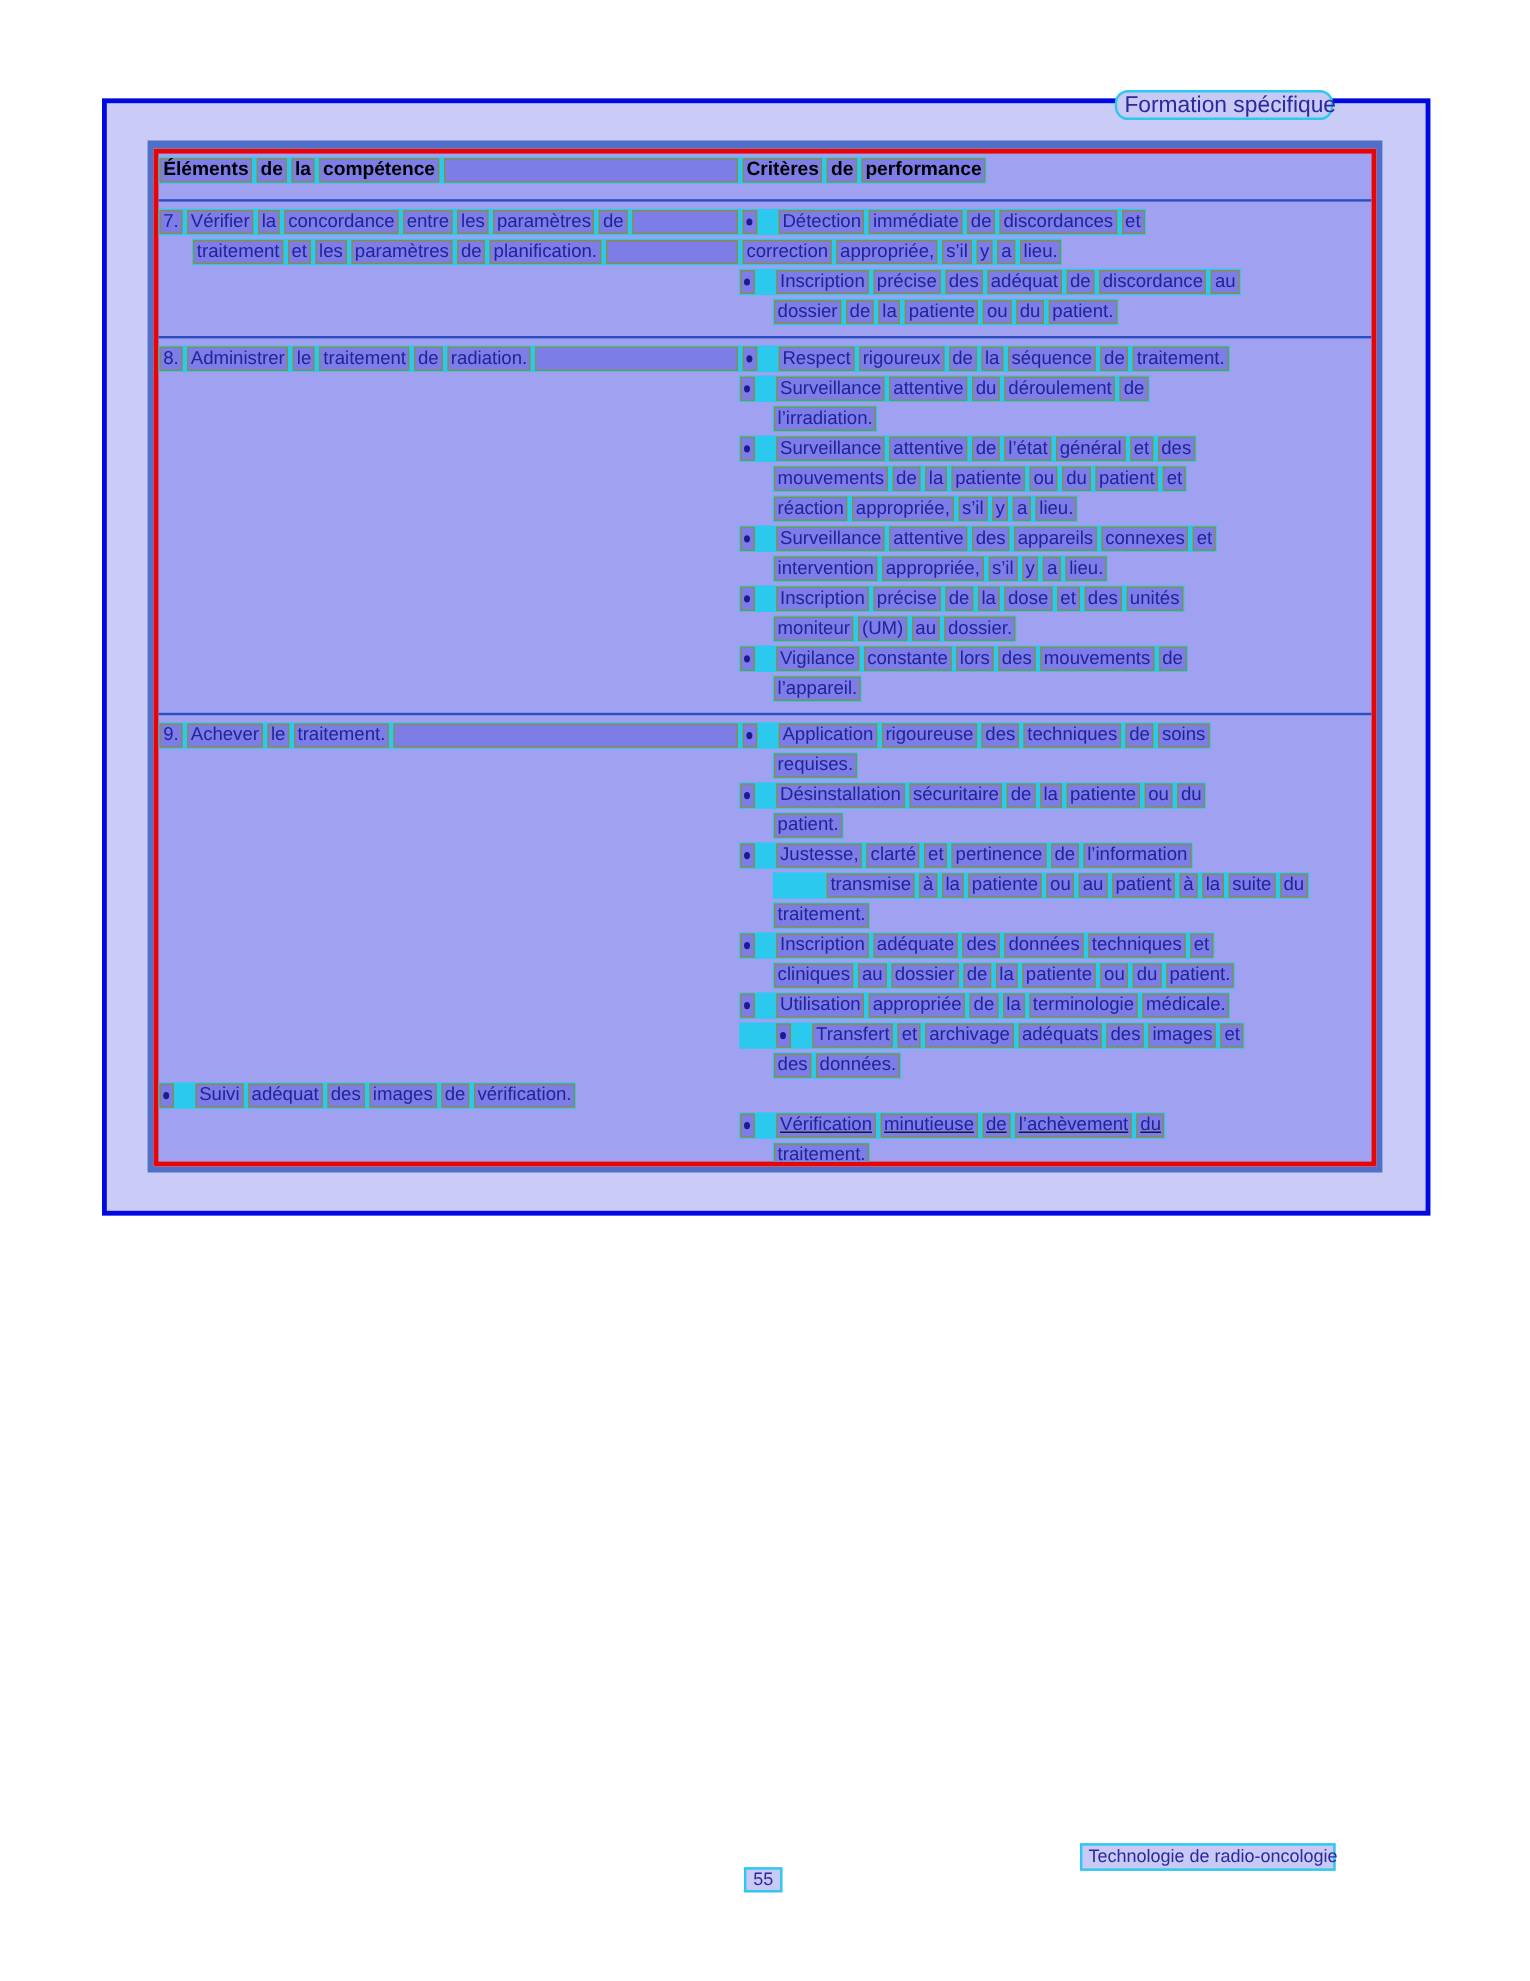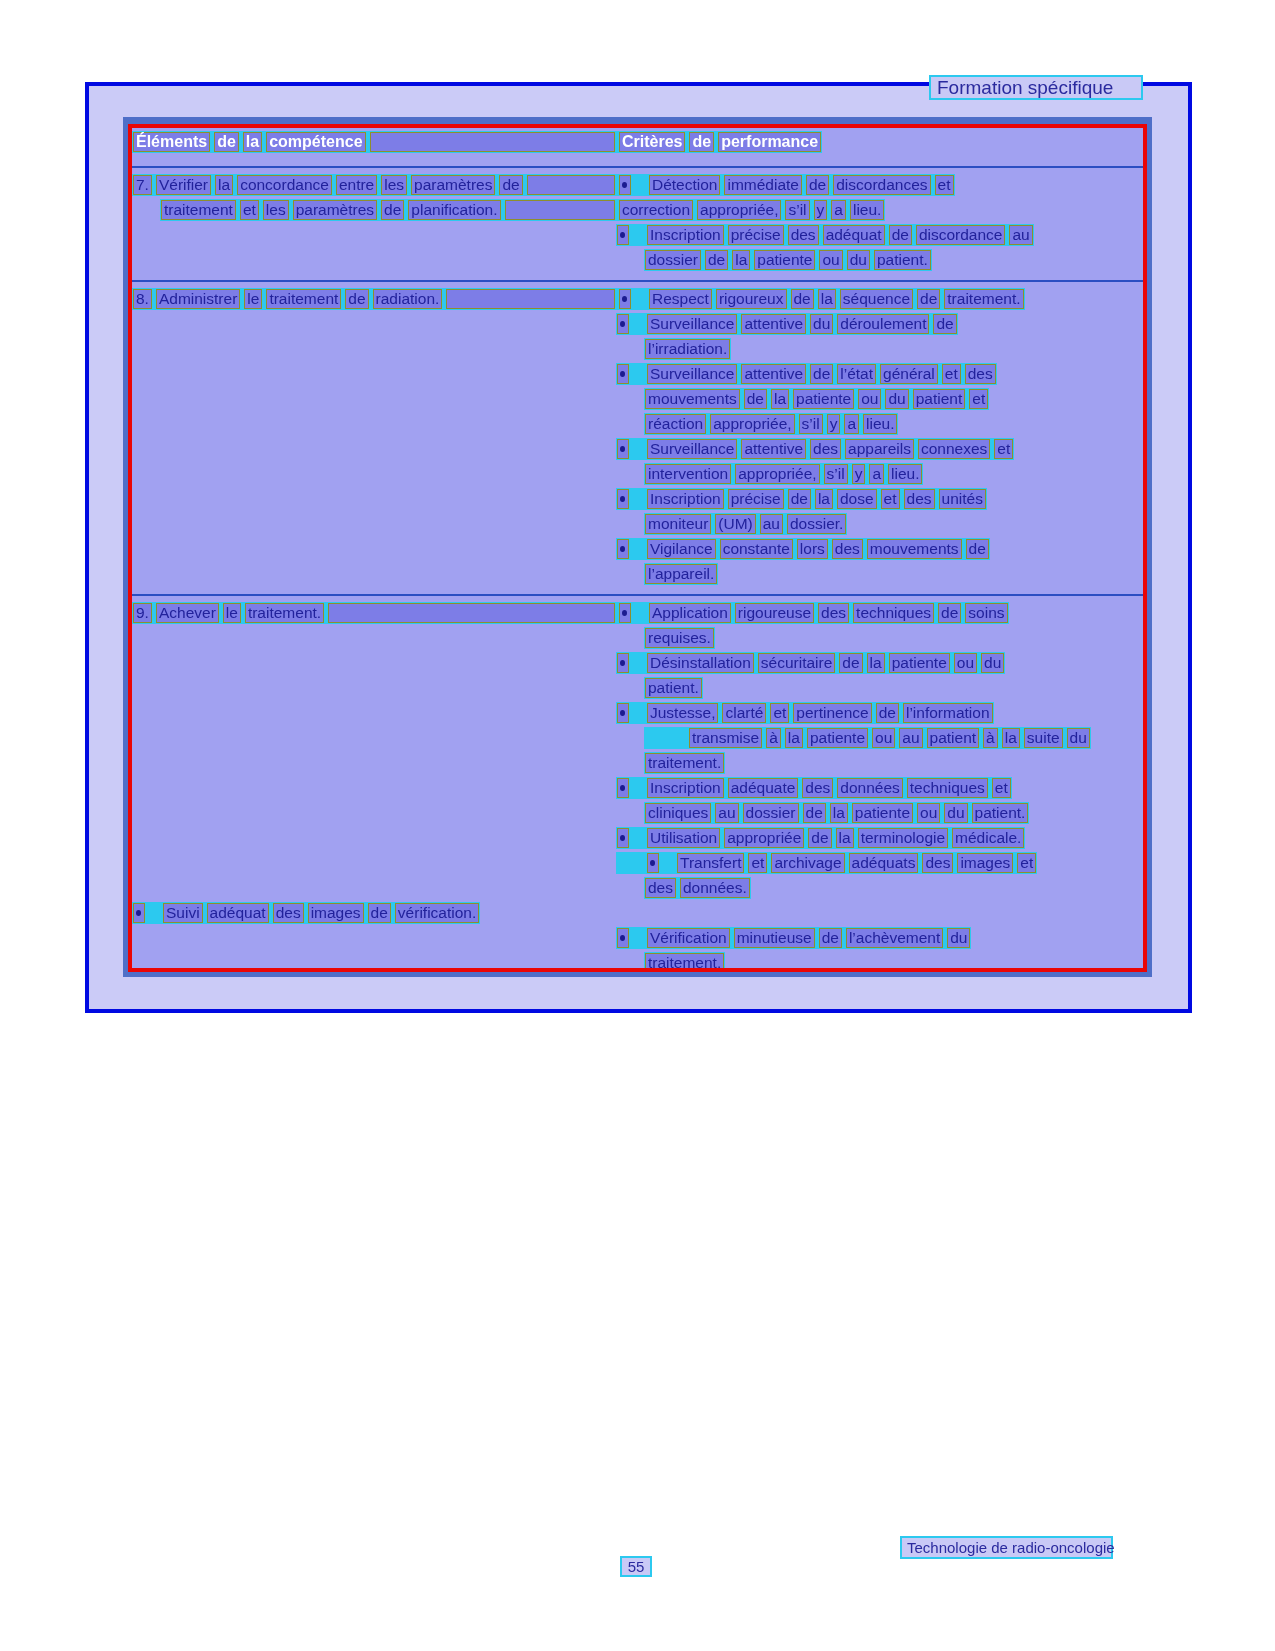--- a/index.html
+++ b/index.html
@@ -10,21 +10,21 @@
   .outer-box{
     position:absolute;left:85px;top:82px;width:1099px;height:923px;
     border:4px solid #0009e2;background:#cbcbf7;
   }
   .tag-box{
     position:absolute;z-index:5;
     border:2px solid #2cc9ef;background:#c9c9f6;color:#2a2a9e;
     display:flex;align-items:center;box-sizing:border-box;
     white-space:nowrap;
   }
-  .formation{left:929px;top:75px;width:214px;height:25px;font-size:19px;padding-left:6px;}
+  .formation{left:929px;top:75px;width:182px;height:25px;font-size:19px;padding-left:6px;border-radius:11px;}
   .footer-right{left:900px;top:1536px;width:213px;height:23px;font-size:15px;padding-left:5px;}
   .page-num{left:620px;top:1556px;width:32px;height:21px;font-size:15px;justify-content:center;}
   .table-frame{
     position:absolute;left:34px;top:31px;width:1029px;height:860px;box-sizing:border-box;
     border:solid #4f6fc8;border-width:7px 5px 5px 5px;
   }
   .table-red{
     width:100%;height:100%;box-sizing:border-box;
     border:4px solid #ea0505;background:#a1a1f1;overflow:hidden;
   }
@@ -36,21 +36,21 @@
     display:flex;align-items:stretch;column-gap:4px;
     background:#2cc9ef;padding:1px;width:-moz-fit-content;width:fit-content;
     margin:0 0 3px 0;
   }
   .seg-left{display:flex;column-gap:4px;box-sizing:border-box;}
   .w{
     background:#7d7de7;border:1px solid #8e8e2e;
     color:#22229b;font-size:15.5px;line-height:16px;padding:1px 2px;
     white-space:nowrap;
   }
-  .thead-row .w{font-weight:bold;color:#ffffff;font-size:16px;}
+  .thead-row .w{font-weight:bold;color:#000000;font-size:16px;}
   .fill{flex:1 1 auto;background:#7d7de7;border:1px solid #8e8e2e;min-width:4px;}
   .bullet-box{
     background:#7d7de7;border:1px solid #8e8e2e;width:10px;
     margin-right:14px;position:relative;
   }
   .bullet-box::after{
     content:"";position:absolute;left:2px;top:6px;width:5px;height:6px;
     border-radius:50%;background:#1c1c90;
   }
 </style>
@@ -345,21 +345,21 @@
             </div>
             <div class="vline" style="">
               <span class="bullet-box"></span>
               <span class="w">Suivi</span>
               <span class="w">adéquat</span>
               <span class="w">des</span>
               <span class="w">images</span>
               <span class="w">de</span>
               <span class="w">vérification.</span>
             </div>
-            <div class="vline" style="margin-left: 484px;">
+            <div class="vline" style="margin-left: 484px; text-decoration: underline;">
               <span class="bullet-box"></span>
               <span class="w">Vérification</span>
               <span class="w">minutieuse</span>
               <span class="w">de</span>
               <span class="w">l’achèvement</span>
               <span class="w">du</span>
             </div>
             <div class="vline" style="margin-left: 512px;">
               <span class="w">traitement.</span>
             </div>

